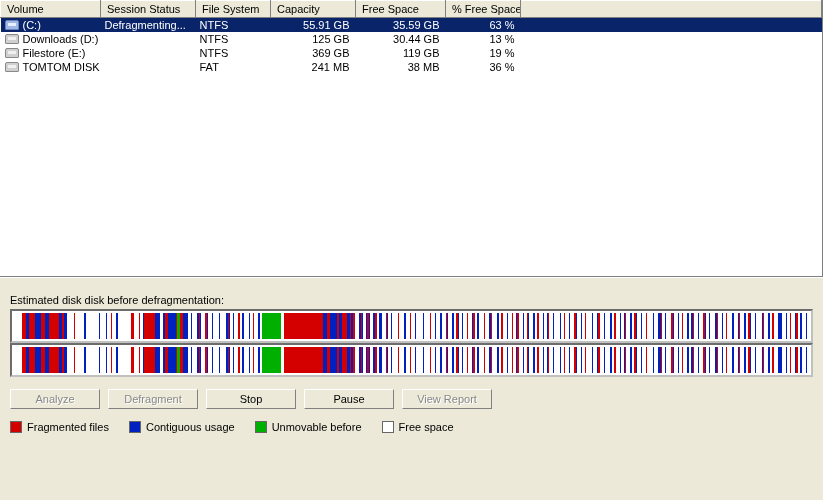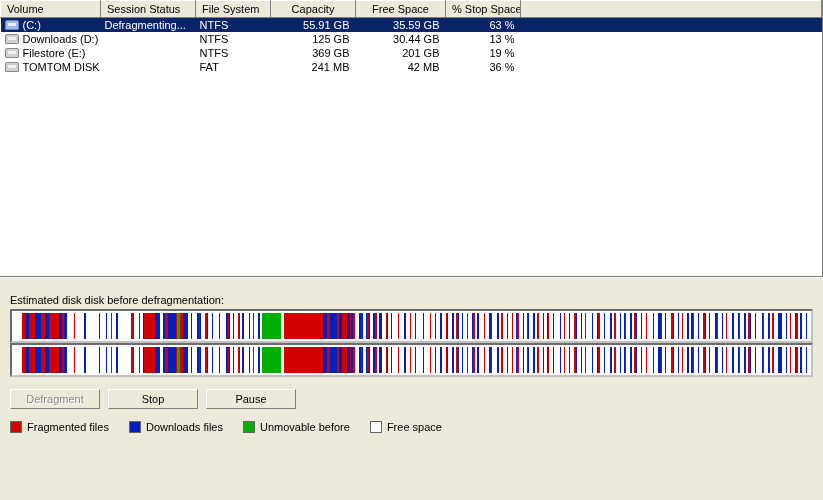--- a/index.html
+++ b/index.html
@@ -35,21 +35,21 @@
     border-right-color: #808080;
     border-bottom-color: #808080;
     font-weight: normal;
     text-align: left;
     padding: 2px 6px 2px 6px;
     height: 17px;
     white-space: nowrap;
     overflow: hidden;
     cursor: default;
   }
-  table.vol th.num { text-align: center; }
+  table.vol th.num { text-align: left; }
   table.vol td {
     padding: 1px 6px 1px 4px;
     height: 14px;
     white-space: nowrap;
     overflow: hidden;
   }
   table.vol td.num { text-align: right; }
   tr.selected td {
     background: #0a246a;
     color: #fff;
@@ -137,21 +137,21 @@
         <col id="col-pct" style="width: 75px;">
         <col>
     </colgroup>
     <thead>
       <tr>
         <th>Volume</th>
         <th>Session Status</th>
         <th>File System</th>
         <th class="num">Capacity</th>
         <th class="num">Free Space</th>
-        <th class="num">% Stop Space</th>
+        <th class="num">% Free Space</th>
         <th></th>
       </tr>
     </thead>
     <tbody id="vol-body">
         <tr class="selected">
           <td>
             <div class="drive-cell">
               <span class="drive-icon"></span>
               <span>(C:)</span>
             </div>
@@ -180,35 +180,35 @@
         <tr>
           <td>
             <div class="drive-cell">
               <span class="drive-icon"></span>
               <span>Filestore (E:)</span>
             </div>
           </td>
           <td></td>
           <td>NTFS</td>
           <td class="num">369 GB</td>
-          <td class="num">201 GB</td>
+          <td class="num">119 GB</td>
           <td class="num">19 %</td>
           <td></td>
         </tr>
         <tr>
           <td>
             <div class="drive-cell">
               <span class="drive-icon"></span>
               <span>TOMTOM DISK (G:)</span>
             </div>
           </td>
           <td></td>
           <td>FAT</td>
           <td class="num">241 MB</td>
-          <td class="num">42 MB</td>
+          <td class="num">38 MB</td>
           <td class="num">36 %</td>
           <td></td>
         </tr>
       </tbody>
   </table>
 </div>
 
 <div class="bottom-panel">
   <div class="usage-label">Estimated disk disk before defragmentation:</div>
   <div class="usage-bar" id="bar-before">
@@ -749,33 +749,35 @@
       <div class="stripe c-b" style="width: 1.33px;"></div>
       <div class="stripe c-r" style="width: 1.33px;"></div>
       <div class="stripe c-w" style="width: 2.66px;"></div>
       <div class="stripe c-b" style="width: 1.33px;"></div>
       <div class="stripe c-w" style="width: 3.99px;"></div>
       <div class="stripe c-b" style="width: 1.33px;"></div>
       <div class="stripe c-w" style="width: 6.64px;"></div>
     </div>
 
   <div class="button-row">
+    <button class="win" id="btn-analyze" disabled="">Analyze</button>
     <button class="win" id="btn-defragment" disabled="">Defragment</button>
     <button class="win" id="btn-stop">Stop</button>
     <button class="win" id="btn-pause">Pause</button>
+    <button class="win" id="btn-view_report" disabled="">View Report</button>
   </div>
 
   <div class="legend">
     <div class="legend-item">
       <span class="swatch sw-r"></span>
       <span>Fragmented files</span>
     </div>
     <div class="legend-item">
       <span class="swatch sw-b"></span>
-      <span>Downloads files</span>
+      <span>Contiguous usage</span>
     </div>
     <div class="legend-item">
       <span class="swatch sw-g"></span>
       <span>Unmovable before</span>
     </div>
     <div class="legend-item">
       <span class="swatch sw-w"></span>
       <span>Free space</span>
     </div>
   </div>

